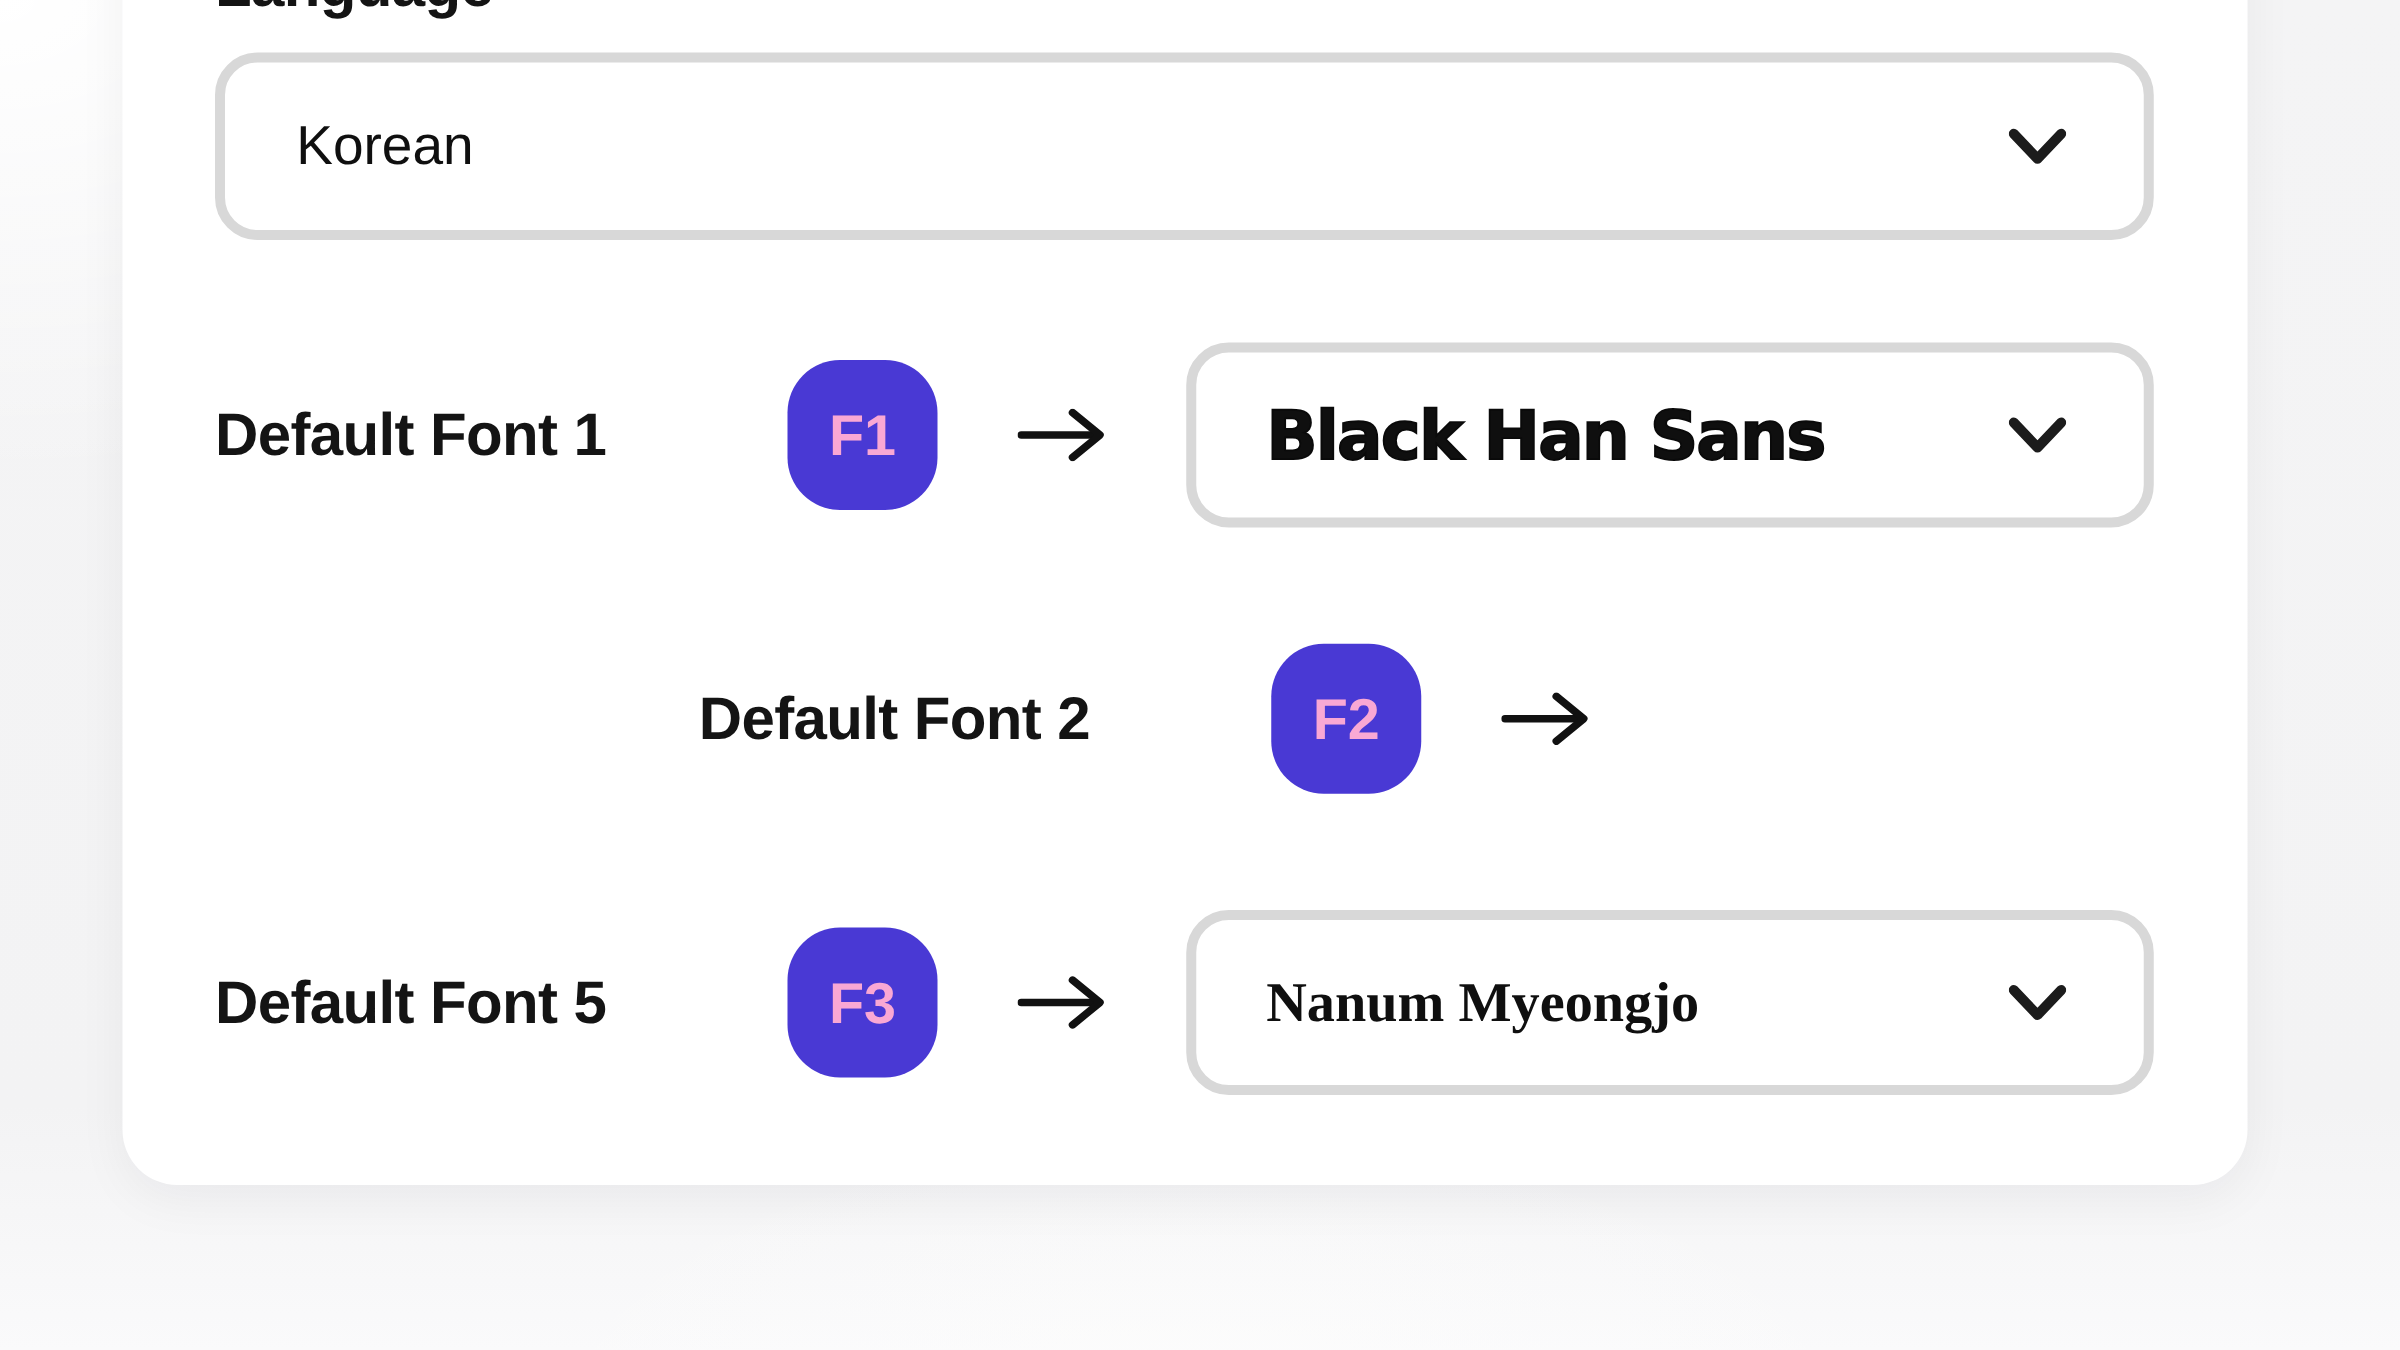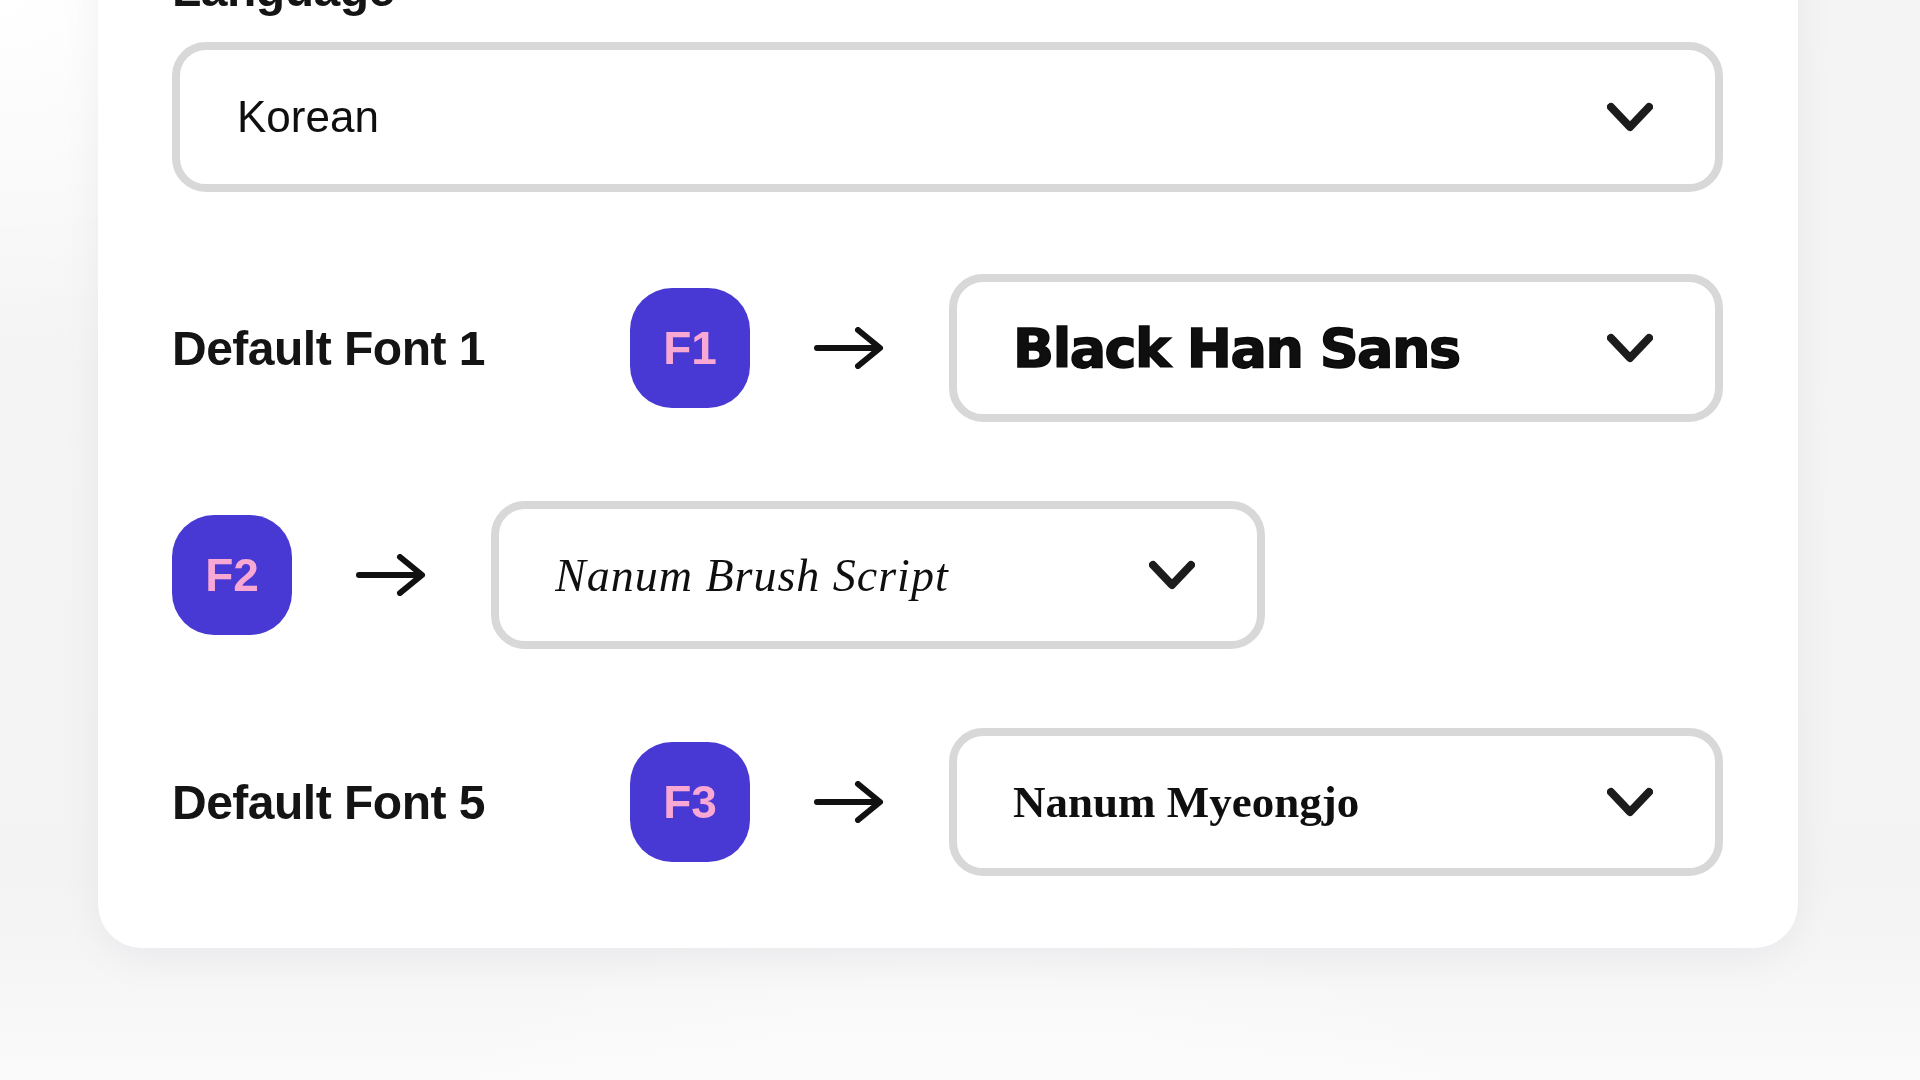--- a/index.html
+++ b/index.html
@@ -44,21 +44,21 @@
 
   .language-dropdown {
     margin-top: 24px;
     width: 100%; height: 150px;
     padding: 0 62px 0 57px;
   }
   .language-dropdown .value { font-size: 44px; font-weight: 400; }
 
   
   .rows { margin-top: 82px; }
-  .font-row { display: flex; align-items: center; height: 148px; margin-bottom: 79px; }
+  .font-row { display: flex; align-items: center; height: 148px; margin-bottom: 79px; justify-content: center; }
   .font-row:last-child { margin-bottom: 0; }
 
   .row-label { width: 458px; flex: 0 0 auto; }
 
   .badge {
     flex: 0 0 auto;
     width: 120px; height: 120px;
     border-radius: 42px;
     background: #4939d4;
     display: flex; align-items: center; justify-content: center;
@@ -125,33 +125,28 @@
       </div>
       <div class="dropdown font-dropdown">
         <span class="value value-black">Black Han Sans</span>
         <svg class="chevron" width="46" height="30" viewBox="0 0 46 30" fill="none">
           <polyline points="4,5 23,25 42,5" stroke="#1c1c1c" stroke-width="8" stroke-linecap="round" stroke-linejoin="round" fill="none"></polyline>
         </svg>
       </div>
     </div>
 
     <div class="font-row">
+      <div class="field-label row-label">Default Font 2</div>
       <div class="badge">
         <span>F2</span>
       </div>
       <div class="arrow-cell">
         <svg width="72" height="42" viewBox="0 0 72 42" fill="none">
           <line x1="3" y1="21" x2="64" y2="21" stroke="#111111" stroke-width="6" stroke-linecap="round"></line>
           <polyline points="44,3 66,21 44,39" stroke="#111111" stroke-width="6" stroke-linecap="round" stroke-linejoin="round" fill="none"></polyline>
-        </svg>
-      </div>
-      <div class="dropdown font-dropdown">
-        <span class="value value-script">Nanum Brush Script</span>
-        <svg class="chevron" width="46" height="30" viewBox="0 0 46 30" fill="none">
-          <polyline points="4,5 23,25 42,5" stroke="#1c1c1c" stroke-width="8" stroke-linecap="round" stroke-linejoin="round" fill="none"></polyline>
         </svg>
       </div>
     </div>
 
     <div class="font-row">
       <div class="field-label row-label">Default Font 5</div>
       <div class="badge">
         <span>F3</span>
       </div>
       <div class="arrow-cell">

